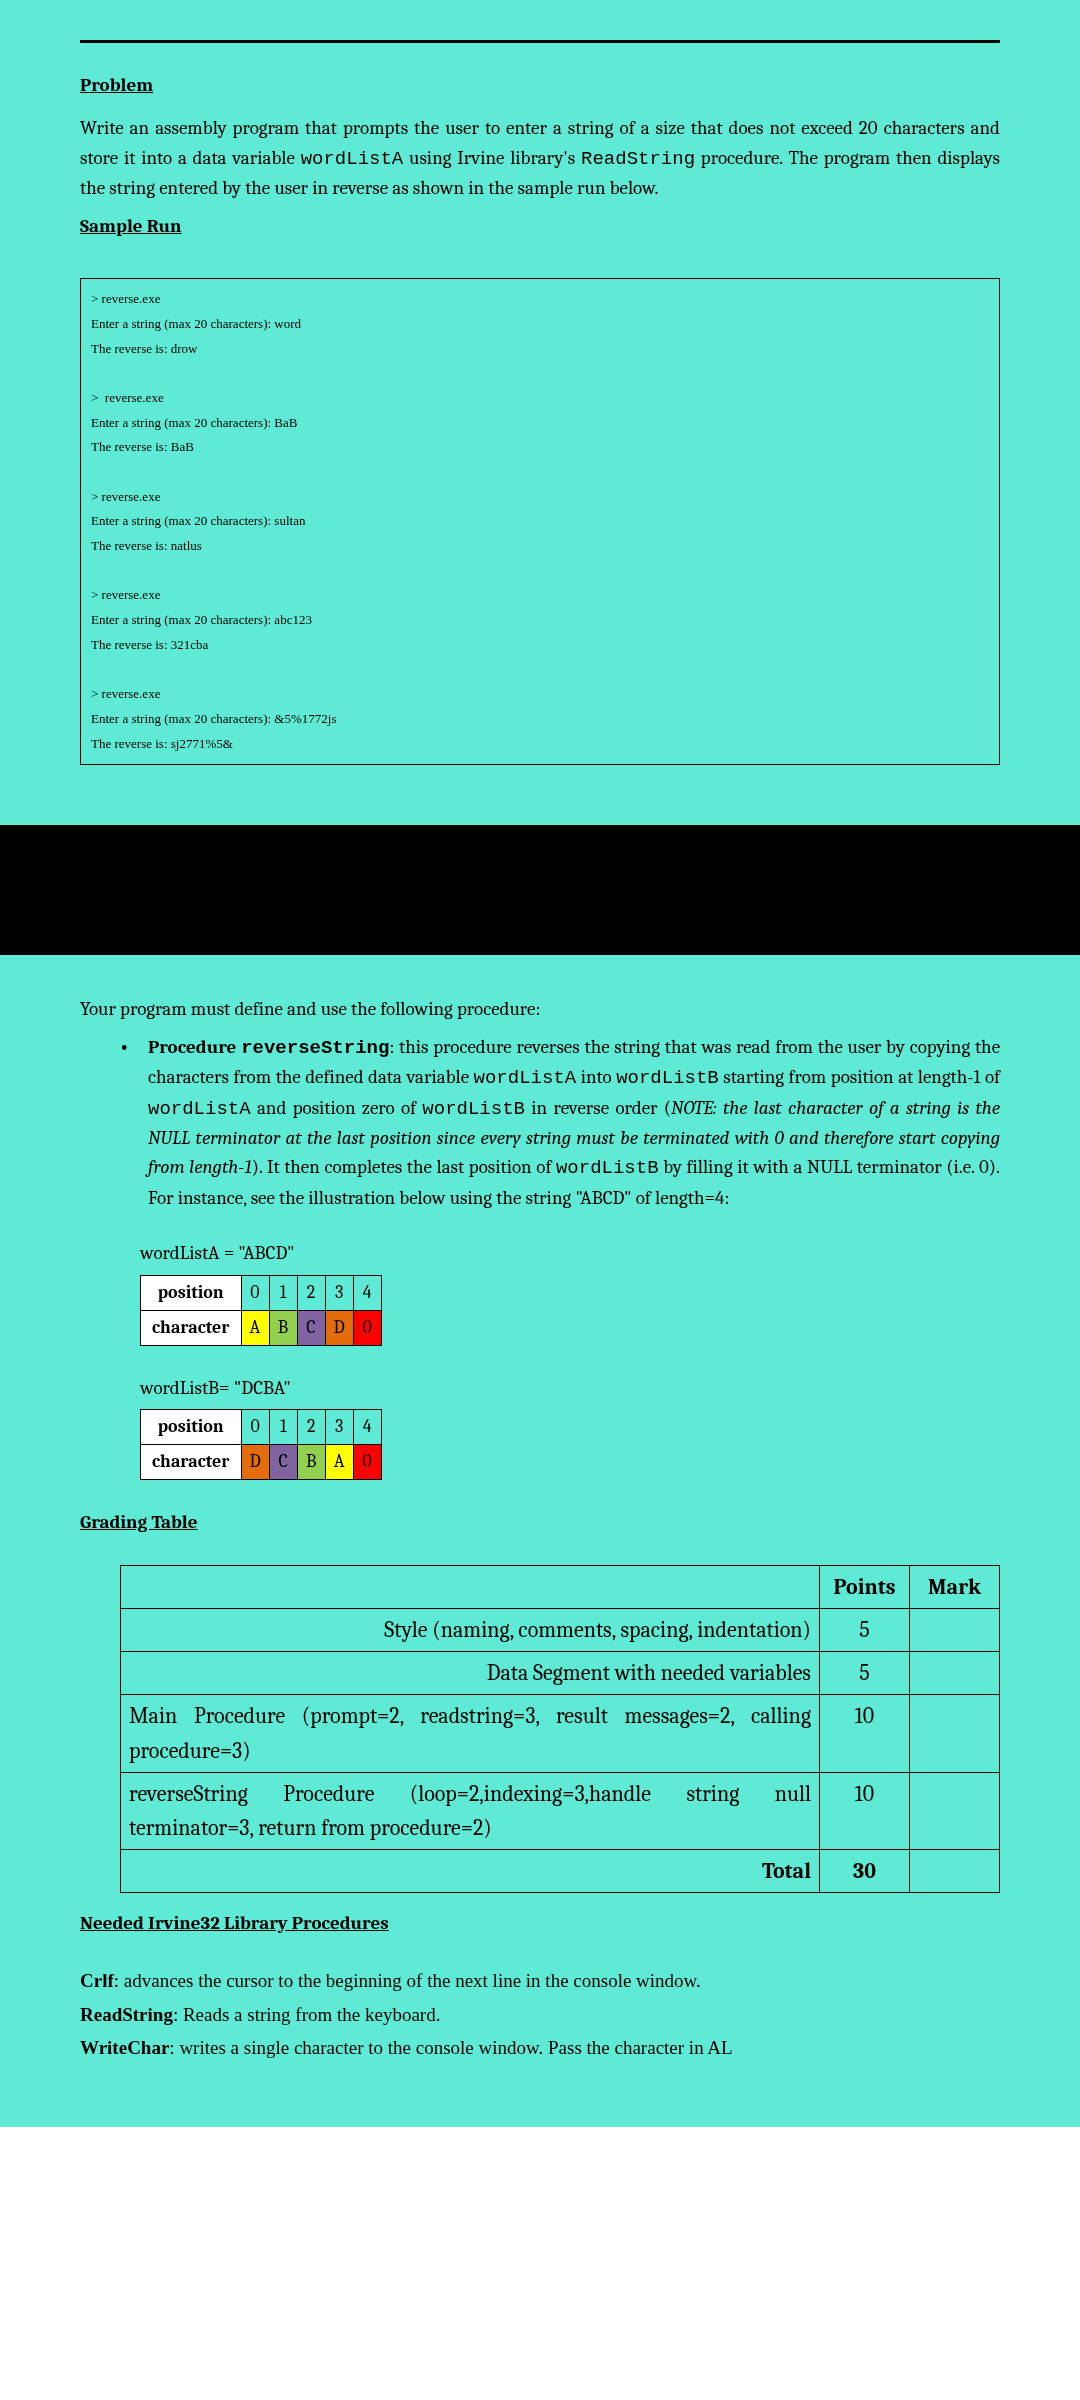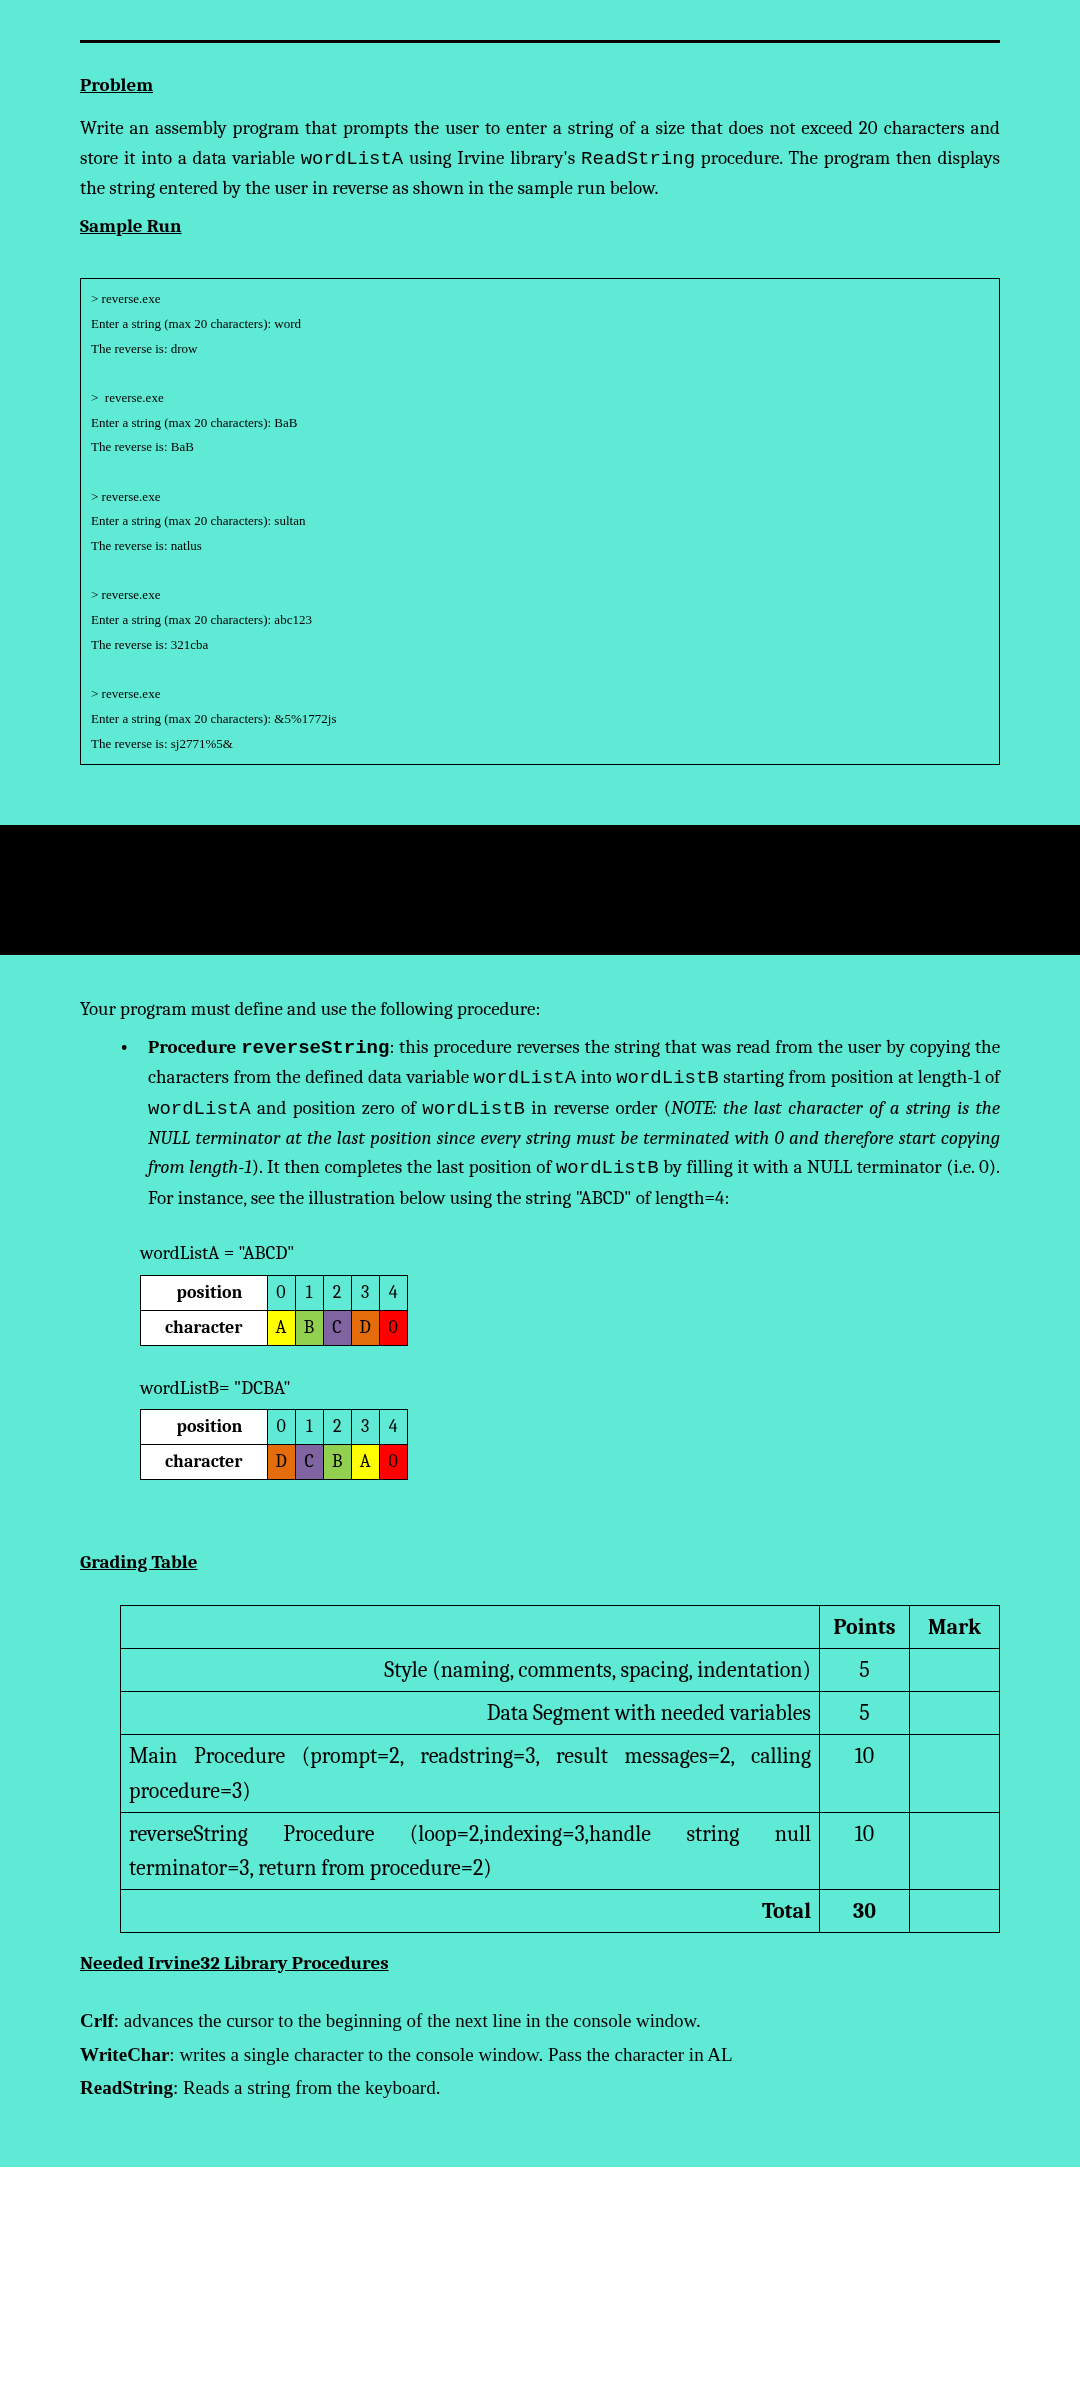--- a/index.html
+++ b/index.html
@@ -57,22 +57,22 @@
   }
   table.char-table td, table.char-table th {
     border: 1px solid #000;
     padding: 3px 8px;
     text-align: center;
     font-size: 18px;
     min-width: 28px;
   }
   table.char-table .lbl {
     font-weight: bold;
-    text-align: right;
-    padding: 3px 24px;
+    text-align: center;
+    padding: 3px 11px;
     background: #fff;
   }
   .c-yellow { background: #ffff00; }
   .c-green  { background: #92d050; }
   .c-purple { background: #8064a2; color: #000; }
   .c-orange { background: #e46c0a; }
   .c-red    { background: #ff0000; color: #000; }
 
   table.grading {
     border-collapse: collapse;
@@ -184,21 +184,21 @@
         <td class="c-orange">D</td>
         <td class="c-purple">C</td>
         <td class="c-green">B</td>
         <td class="c-yellow">A</td>
         <td class="c-red">0</td>
       </tr>
     </tbody>
       </table>
   </div>
 
-  <div class="h-underline" style="margin-top:40px;">Grading Table</div>
+  <div class="h-underline" style="">Grading Table</div>
 
   <table class="grading" style="margin-top:14px;">
     <tbody>
         <tr>
       <th class="desc"></th>
       <th class="pts">Points</th>
       <th class="mark">Mark</th>
     </tr>
     <tr>
       <td class="desc">Style (naming, comments, spacing, indentation)</td>
@@ -225,17 +225,17 @@
       <td class="pts">30</td>
       <td class="mark"></td>
     </tr>
   </tbody>
     </table>
 
   <div class="h-underline" style="margin-top:16px;">Needed Irvine32 Library Procedures</div>
 
   <div class="lib-list" style="margin-top:14px;font-family:Liberation Serif, serif;">
     <p><span class="bold">Crlf</span><span>: advances the cursor to the beginning of the next line in the console window.</span></p>
+    <p><span class="bold">ReadString</span><span>: Reads a string from the keyboard.</span></p>
     <p><span class="bold">WriteChar</span><span>: writes a single character to the console window. Pass the character in AL</span></p>
-    <p><span class="bold">ReadString</span><span>: Reads a string from the keyboard.</span></p>
   </div>
 
 </div>
 
 </body></html>

